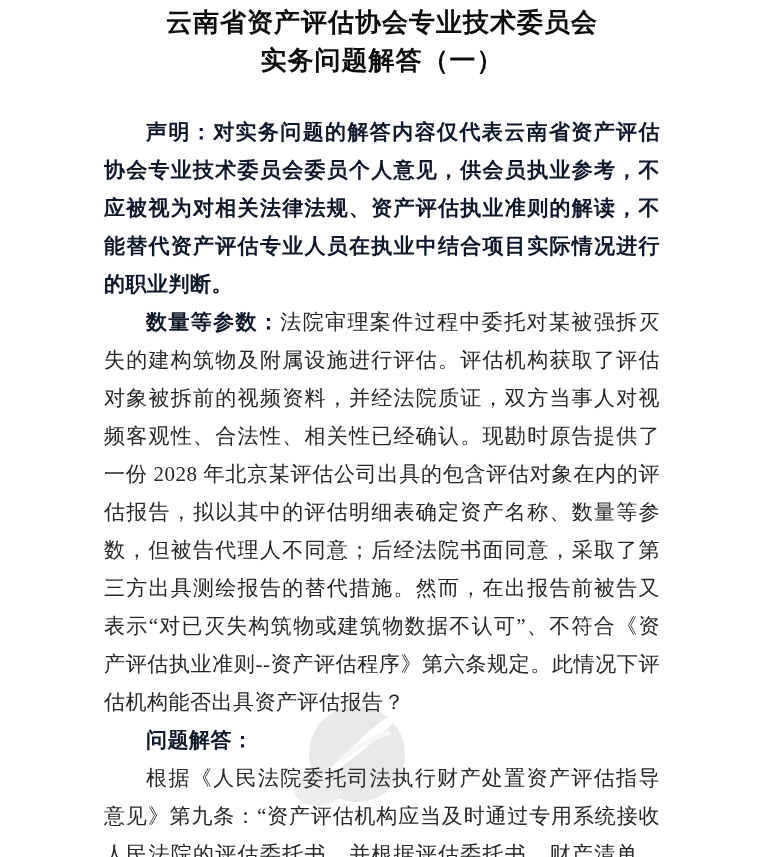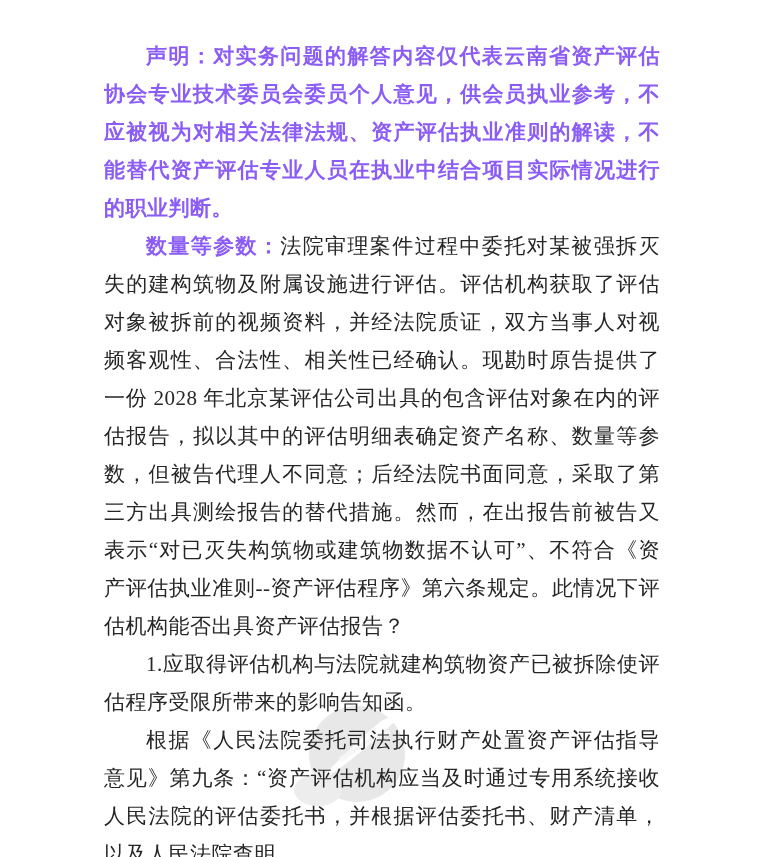--- a/index.html
+++ b/index.html
@@ -47,42 +47,46 @@
     font-size: 21px;
     line-height: 38px;
     text-align: justify;
     text-justify: inter-ideograph;
     text-indent: 2em;
     letter-spacing: 0.5px;
     color: #262626;
   }
   p.para-bold, .seg-bold {
     font-weight: bold;
-    color: #8b5cf6;
+    color: #0f172a;
   }
 </style>
 </head>
 <body>
 
 <svg class="watermark-layer" viewBox="0 0 759 857" xmlns="http://www.w3.org/2000/svg" aria-hidden="true">
   <circle cx="357" cy="754" r="48" fill="#e8e8e8"></circle>
   <ellipse cx="318" cy="790" rx="24" ry="16" fill="#ededed"></ellipse>
   <path d="M316 782 C 338 772, 362 752, 392 724 C 398 718, 404 716, 410 720 C 400 714, 388 716, 380 722 C 360 738, 336 764, 316 782 Z" fill="#ffffff"></path>
   <path d="M340 760 C 356 748, 372 738, 390 732" stroke="#f6f6f6" stroke-width="5" fill="none"></path>
 </svg>
 
 <div class="content">
 
+  <div class="title-block">
+    <div>云南省资产评估协会专业技术委员会</div>
+    <div>实务问题解答（一）</div>
+  </div>
 
   <div class="body-block">
 
     <p class="para para-bold">声明：对实务问题的解答内容仅代表云南省资产评估协会专业技术委员会委员个人意见，供会员执业参考，不应被视为对相关法律法规、资产评估执业准则的解读，不能替代资产评估专业人员在执业中结合项目实际情况进行的职业判断。</p>
 
     <p class="para"><span class="seg-bold">数量等参数：</span><span>法院审理案件过程中委托对某被强拆灭失的建构筑物及附属设施进行评估。评估机构获取了评估对象被拆前的视频资料，并经法院质证，双方当事人对视频客观性、合法性、相关性已经确认。现勘时原告提供了一份 2028 年北京某评估公司出具的包含评估对象在内的评估报告，拟以其中的评估明细表确定资产名称、数量等参数，但被告代理人不同意；后经法院书面同意，采取了第三方出具测绘报告的替代措施。然而，在出报告前被告又表示“对已灭失构筑物或建筑物数据不认可”、不符合《资产评估执业准则--资产评估程序》第六条规定。此情况下评估机构能否出具资产评估报告？</span></p>
 
+    <p class="para para-bold">问题解答：</p>
 
-    <p class="para">1.应取得评估机构与法院就建构筑物资产已被拆除使评估程序受限所带来的影响告知函。</p>
 
     <p class="para">根据《人民法院委托司法执行财产处置资产评估指导意见》第九条：“资产评估机构应当及时通过专用系统接收人民法院的评估委托书，并根据评估委托书、财产清单，以及人民法院查明</p>
 
   </div>
 
 </div>
 
 </body></html>

